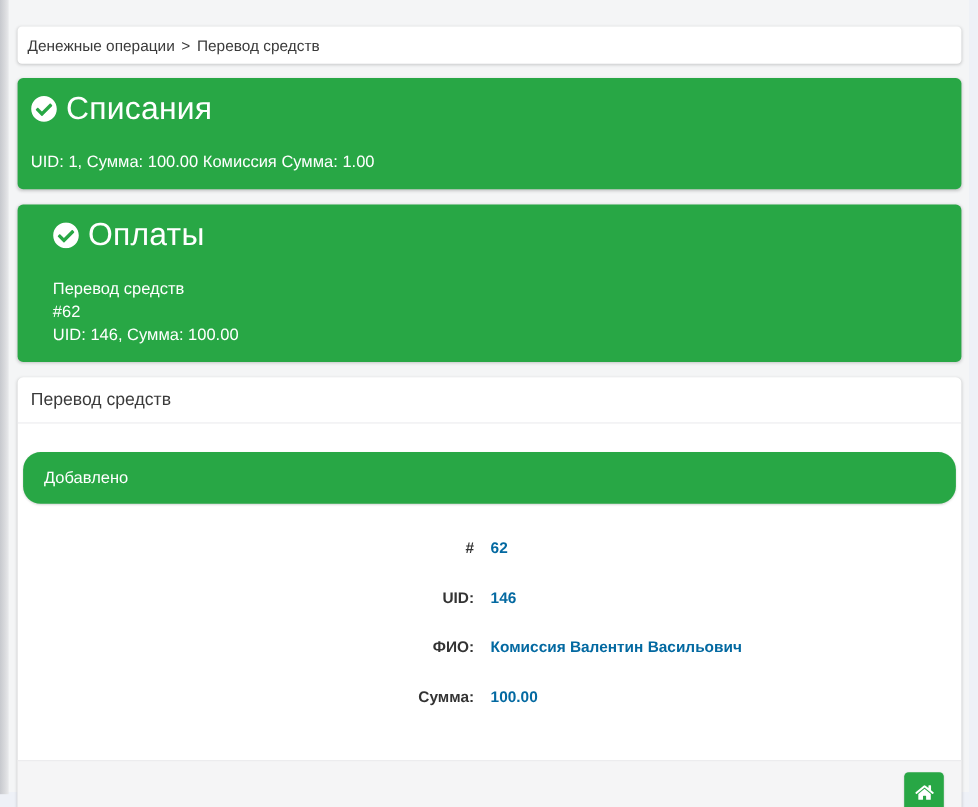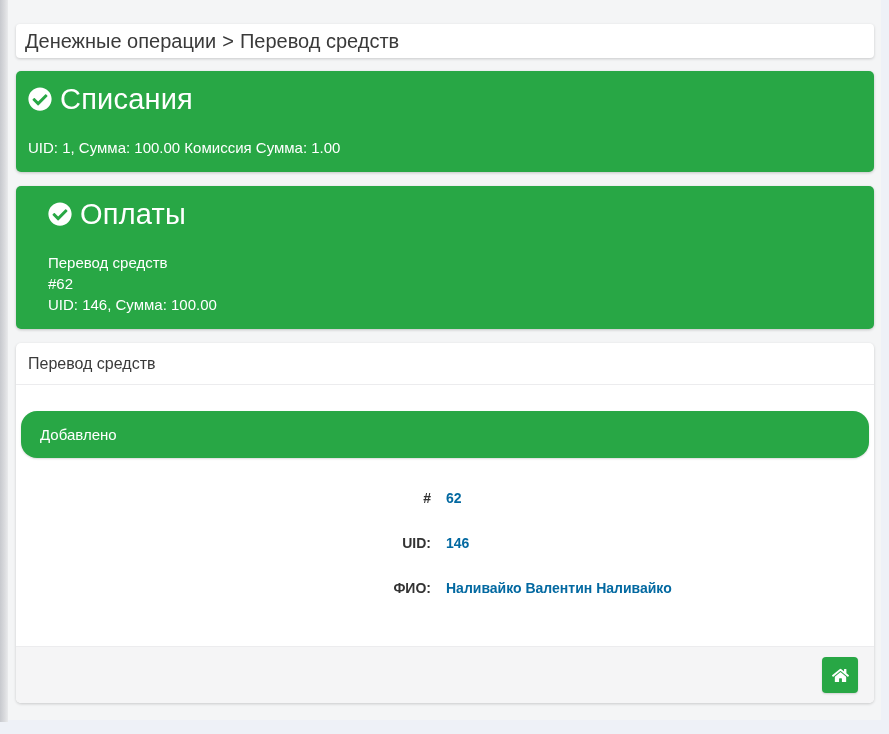--- a/index.html
+++ b/index.html
@@ -23,21 +23,21 @@
 
   
   .breadcrumb-card {
     margin-top: 24px;
     background: var(--card_bg, #ffffff);
     border-radius: 4px;
     box-shadow: 0 1px 3px rgba(0,0,0,0.18);
     height: 34px;
     line-height: 34px;
     padding: 0 9px;
-    font-size: 20px;
+    font-size: 14px;
     color: #3a3a3a;
     white-space: nowrap;
   }
   .breadcrumb-card .sep { margin: 0 6px; }
   .breadcrumb-card .crumb { cursor: default; }
 
   
   .success-panel {
     margin-top: 13px;
     background: var(--success, #28a745);
@@ -154,21 +154,25 @@
         <div class="frow">
           <div class="flabel">#</div>
           <div class="fvalue">62</div>
         </div>
         <div class="frow">
           <div class="flabel">UID:</div>
           <div class="fvalue">146</div>
         </div>
         <div class="frow">
           <div class="flabel">ФИО:</div>
-          <div class="fvalue">Наливайко Валентин Наливайко</div>
+          <div class="fvalue">Комиссия Валентин Васильович</div>
+        </div>
+        <div class="frow">
+          <div class="flabel">Сумма:</div>
+          <div class="fvalue">100.00</div>
         </div>
       </div>
     </div>
     <div class="detail-footer">
       <button class="home-btn">
         <span style="display:flex;">
           <svg viewBox="0 0 576 512">
               <path fill="#ffffff" d="M280.37 148.26L96 300.11V464a16 16 0 0 0 16 16l112.06-.29a16 16 0 0 0 15.92-16V368a16 16 0 0 1 16-16h64a16 16 0 0 1 16 16v95.64a16 16 0 0 0 16 16.05L464 480a16 16 0 0 0 16-16V300L295.67 148.26a12.19 12.19 0 0 0-15.3 0zM571.6 251.47L488 182.56V44.05a12 12 0 0 0-12-12h-56a12 12 0 0 0-12 12v72.61L318.47 43a48 48 0 0 0-61 0L4.34 251.47a12 12 0 0 0-1.6 16.9l25.5 31A12 12 0 0 0 45.15 301l235.22-193.74a12.19 12.19 0 0 1 15.3 0L530.9 301a12 12 0 0 0 16.9-1.6l25.5-31a12 12 0 0 0-1.7-16.93z"></path>
             </svg>
         </span>

